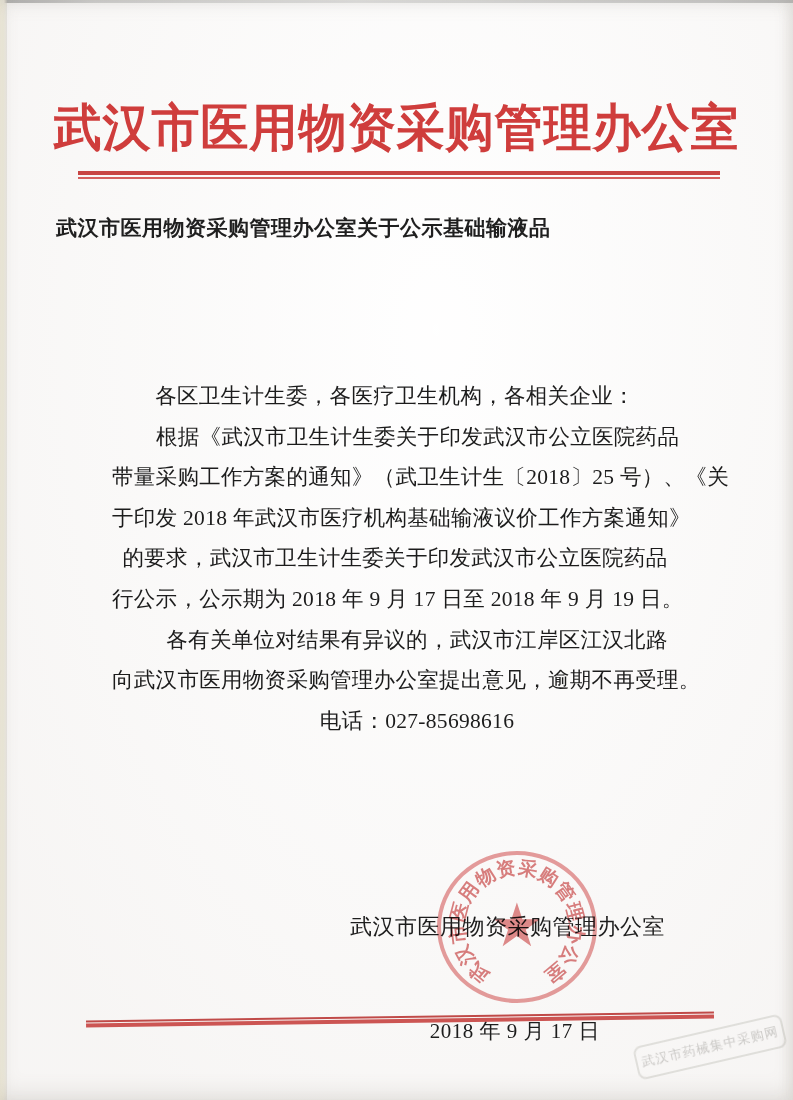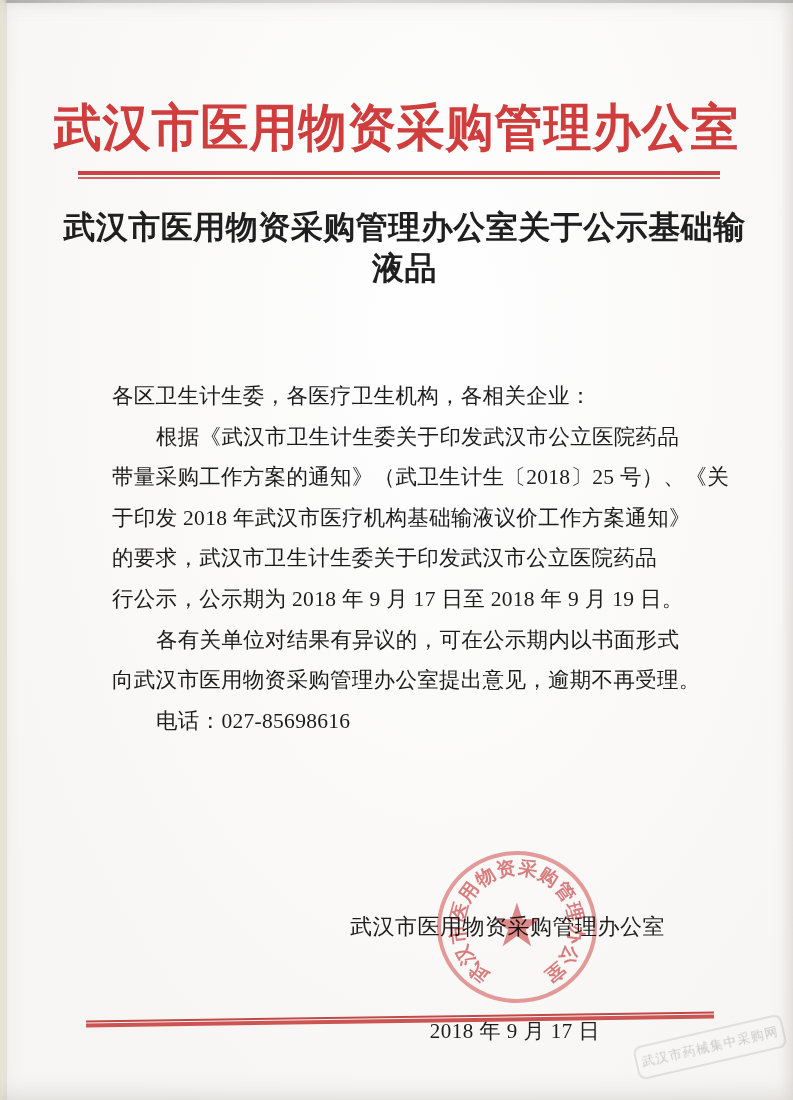--- a/index.html
+++ b/index.html
@@ -26,30 +26,30 @@
   .doc-header {
     position:absolute; top:96px; left:36px; right:36px; text-align:center;
     font-size:48px; font-weight:bold; color:#cf3d3c; letter-spacing:1px;
     font-family:"Liberation Serif", serif; transform:scaleY(1.06);
   }
   .header-rule { position:absolute; top:171px; left:78px; width:642px; }
   .header-rule .thick { height:4px; background:#c84543; }
   .header-rule .thin  { height:2px; background:#d4605e; margin-top:2px; }
 
   .doc-title {
-    position:absolute; top:207px; left:56px; right:40px; text-align:center;
+    position:absolute; top:207px; left:56px; right:40px; 
     font-family:"Liberation Sans", sans-serif; font-weight:bold;
-    font-size:32px; line-height:41px; letter-spacing:0.5px; color:#1f1f1f;
+    font-size:21px; line-height:41px; letter-spacing:0.5px; color:#1f1f1f;
   }
 
   .doc-body {
     position:absolute; top:376px; left:112px; width:566px;
     font-size:21.5px; line-height:40.6px; letter-spacing:0.3px; color:#1c1c1c;
   }
-  .body-line { white-space:nowrap; }
+  .body-line { white-space:nowrap;text-align:center; }
   .body-line.indent { text-indent:44px; }
 
   .sig-org {
     position:absolute; top:912px; left:0; width:665px; text-align:right;
     font-size:22px; letter-spacing:0.5px;
   }
   .sig-date {
     position:absolute; top:1000px; left:428px; width:172px; text-align:right;
     font-size:21px; letter-spacing:0.5px;margin-top:17px;
   }
@@ -102,21 +102,21 @@
       <div class="title-line">武汉市医用物资采购管理办公室关于公示基础输液品</div>
     </div>
 
   <div class="doc-body">
       <div class="body-line">各区卫生计生委，各医疗卫生机构，各相关企业：</div>
       <div class="body-line indent">根据《武汉市卫生计生委关于印发武汉市公立医院药品</div>
       <div class="body-line">带量采购工作方案的通知》（武卫生计生〔2018〕25 号）、《关</div>
       <div class="body-line">于印发 2018 年武汉市医疗机构基础输液议价工作方案通知》</div>
       <div class="body-line">的要求，武汉市卫生计生委关于印发武汉市公立医院药品</div>
       <div class="body-line">行公示，公示期为 2018 年 9 月 17 日至 2018 年 9 月 19 日。</div>
-      <div class="body-line indent">各有关单位对结果有异议的，可在公示期内以书面形式</div>
+      <div class="body-line indent">各有关单位对结果有异议的，武汉市江岸区江汉北路</div>
       <div class="body-line">向武汉市医用物资采购管理办公室提出意见，逾期不再受理。</div>
       <div class="body-line indent">电话：027-85698616</div>
     </div>
 
   <div class="sig-org">武汉市医用物资采购管理办公室</div>
   <div class="sig-date">2018 年 9 月 17 日</div>
 
   <div class="stamp">
     <div class="stamp-ring"></div>
     <div class="stamp-star">★</div>

